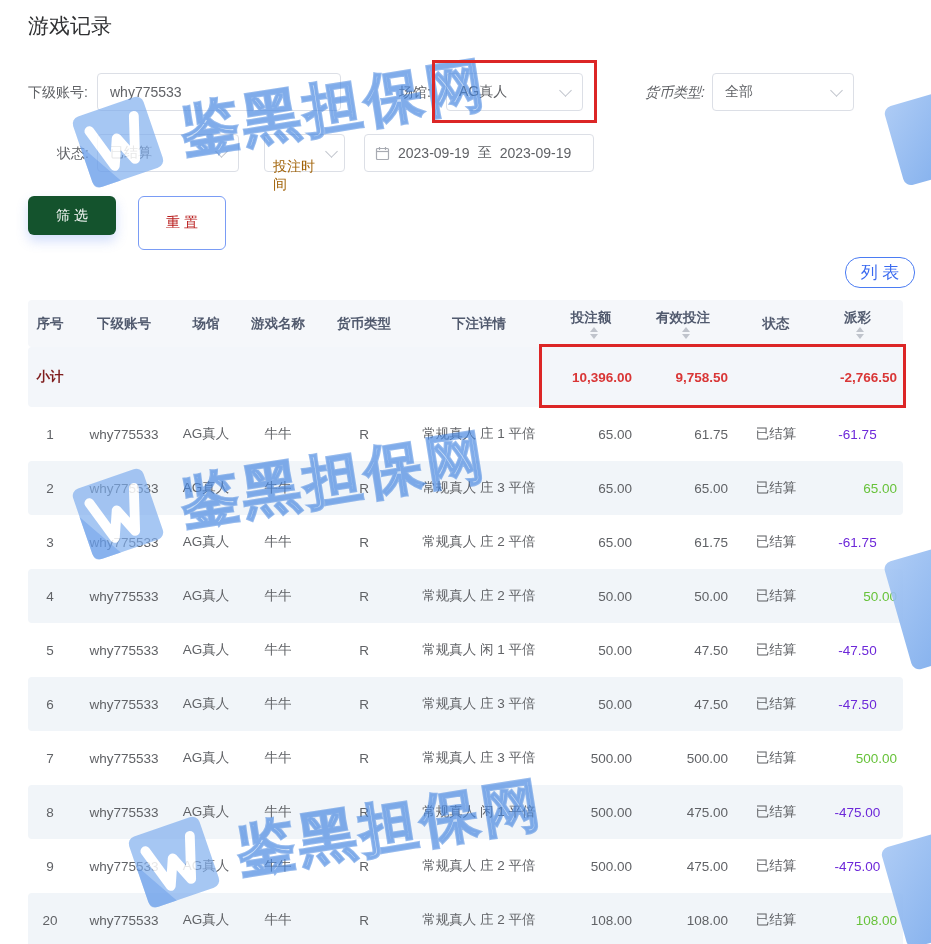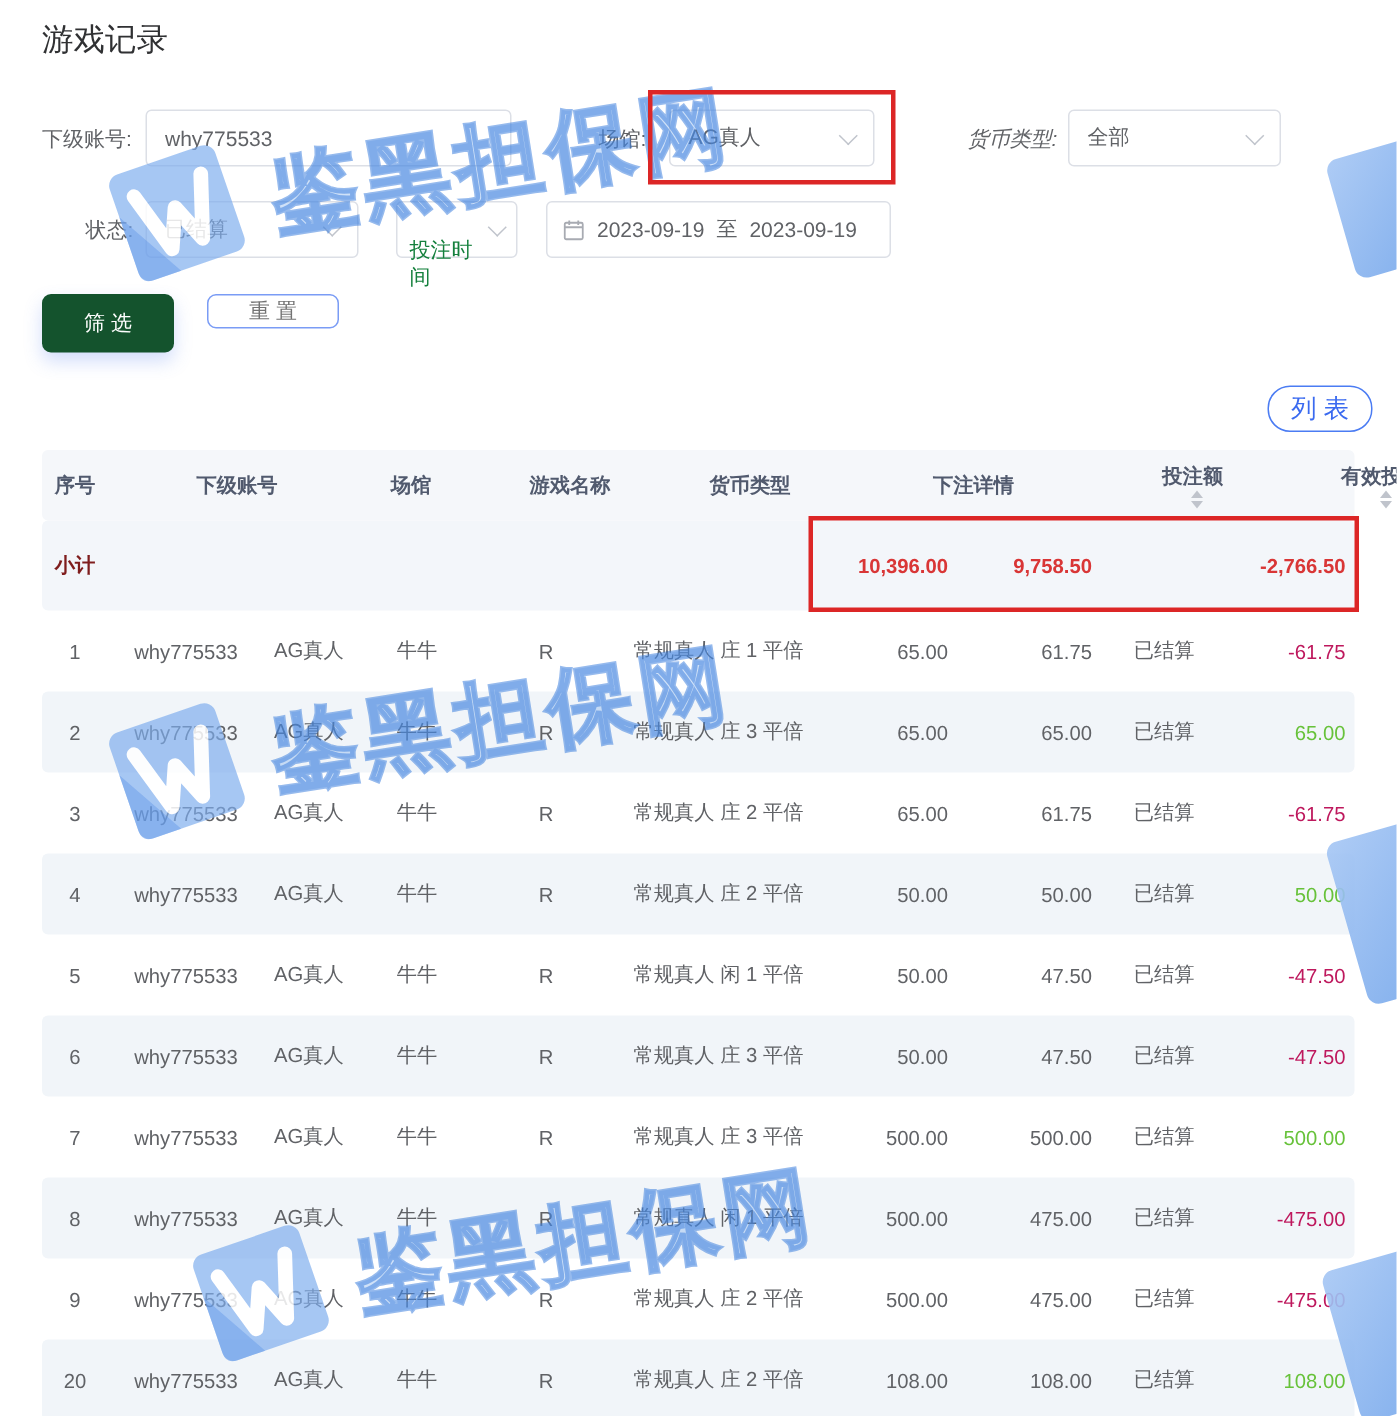--- a/index.html
+++ b/index.html
@@ -10,55 +10,55 @@
   
   .page-title{position:absolute;left:28px;top:12px;font-size:21px;color:#303133;font-weight:500;}
   .flabel{position:absolute;font-size:14px;color:#606266;white-space:nowrap;}
   .input,.select{
     position:absolute;height:38px;border:1px solid #dcdfe6;border-radius:4px;background:#fff;
     display:flex;align-items:center;padding:0 12px;font-size:14px;color:#606266;box-sizing:border-box;
   }
   .select{justify-content:space-between;cursor:pointer;}
   .chev{width:8px;height:8px;border-right:1.5px solid #c0c4cc;border-bottom:1.5px solid #c0c4cc;
     transform:rotate(45deg);margin-left:8px;margin-top:-4px;flex:none;}
-  .ghost{color:#15803d;margin-top:46px;}
+  .ghost{color:#a16207;margin-top:46px;}
   .inp-wrap{position:absolute;left:97px;top:73px;width:244px;height:38px;border:1px solid #dcdfe6;border-radius:4px;background:#fff;box-sizing:border-box;}
   .inp-wrap input{width:100%;height:100%;border:none;outline:none;background:transparent;padding:0 12px;font-size:14px;color:#606266;box-sizing:border-box;font-family:inherit;}
   #lbl-account{left:28px;top:84px;}
   #lbl-venue{left:399px;top:84px;}
   #sel-venue{left:446px;top:73px;width:137px;}
   #lbl-currency{left:645px;top:84px;font-style:italic;}
   #sel-currency{left:712px;top:73px;width:142px;}
   #lbl-status{left:57px;top:145px;}
   #sel-status{left:97px;top:134px;width:142px;}
   #sel-timetype{left:264px;top:134px;width:81px;padding:0 8px;}
   #date-range{left:364px;top:134px;width:230px;position:absolute;height:38px;border:1px solid #dcdfe6;
     border-radius:4px;background:#fff;display:flex;align-items:center;gap:8px;padding:0 10px;font-size:14px;box-sizing:border-box;}
   .cal-icon{flex:none;display:inline-flex;}
   
   .btn{position:absolute;display:flex;align-items:center;justify-content:center;font-size:14px;cursor:pointer;box-sizing:border-box;font-family:inherit;}
   #btn-filter{left:28px;top:196px;width:88px;height:39px;background:#14532d;color:#fff;border:none;border-radius:6px;
     box-shadow:0 6px 12px rgba(80,124,240,.25);}
-  #btn-reset{left:138px;top:196px;width:88px;height:23px;background:#fff;border:1px solid #7a9cf5;color:#737373;border-radius:6px;}
+  #btn-reset{left:138px;top:196px;width:88px;height:54px;background:#fff;border:1px solid #7a9cf5;color:#b91c1c;border-radius:6px;}
   #btn-list{left:845px;top:257px;width:70px;height:31px;background:#fff;border:1px solid #4b7cf3;color:#3a6af0;border-radius:15px;font-size:17px;}
   
   .table{position:absolute;left:28px;top:300px;width:875px;}
   .tr{display:grid;grid-template-columns:44px 104px 60px 84px 88px 142px 88px 96px 84px 85px;align-items:center;}
-  .thead{height:47px;background:#f5f7fa;border-radius:4px;color:#515a6e;font-weight:bold;font-size:13.5px;gap:34px;}
+  .thead{height:47px;background:#f5f7fa;border-radius:4px;color:#515a6e;font-weight:bold;font-size:13.5px;}
   .hcell{display:flex;align-items:center;justify-content:center;}
   .hcell.r{justify-content:flex-start;padding-right:6px;flex-direction:column;}
   .subtotal{height:60px;background:#f3f6fa;border-radius:4px;position:relative;font-size:13.5px;}
   .subtotal .sublabel{font-weight:bold;color:#7f1d1d;text-align:center;}
   .subtotal .val{font-weight:bold;color:#d93636;text-align:right;padding-right:6px;}
   .row{height:54px;font-size:13.5px;color:#606266;}
   .row:nth-child(even){background:#f1f5f9;border-radius:4px;}
   .ta-c{text-align:center;}
   .ta-r{text-align:right;padding-right:6px;}
   .pos{color:#67c23a;}
-  .neg{color:#be185d;}
+  .neg{color:#6d28d9;text-align:center;}
   .sort{display:inline-flex;flex-direction:column;margin-left:5px;}
   .car-up{width:0;height:0;border-left:4px solid transparent;border-right:4px solid transparent;border-bottom:5px solid #c0c4cc;margin-bottom:2px;}
   .car-dn{width:0;height:0;border-left:4px solid transparent;border-right:4px solid transparent;border-top:5px solid #c0c4cc;}
   
   .hl{position:absolute;border:3px solid #dc2626;z-index:60;pointer-events:none;box-sizing:border-box;}
   #hl-select{left:432px;top:60px;width:165px;height:63px;}
   #hl-subtotal{left:511px;top:-3px;width:367px;height:64px;}
   
   .wm{position:absolute;display:flex;align-items:center;z-index:55;pointer-events:none;transform:rotate(-9deg);}
   .wm-text{font-size:58px;font-weight:bold;letter-spacing:4px;white-space:nowrap;

